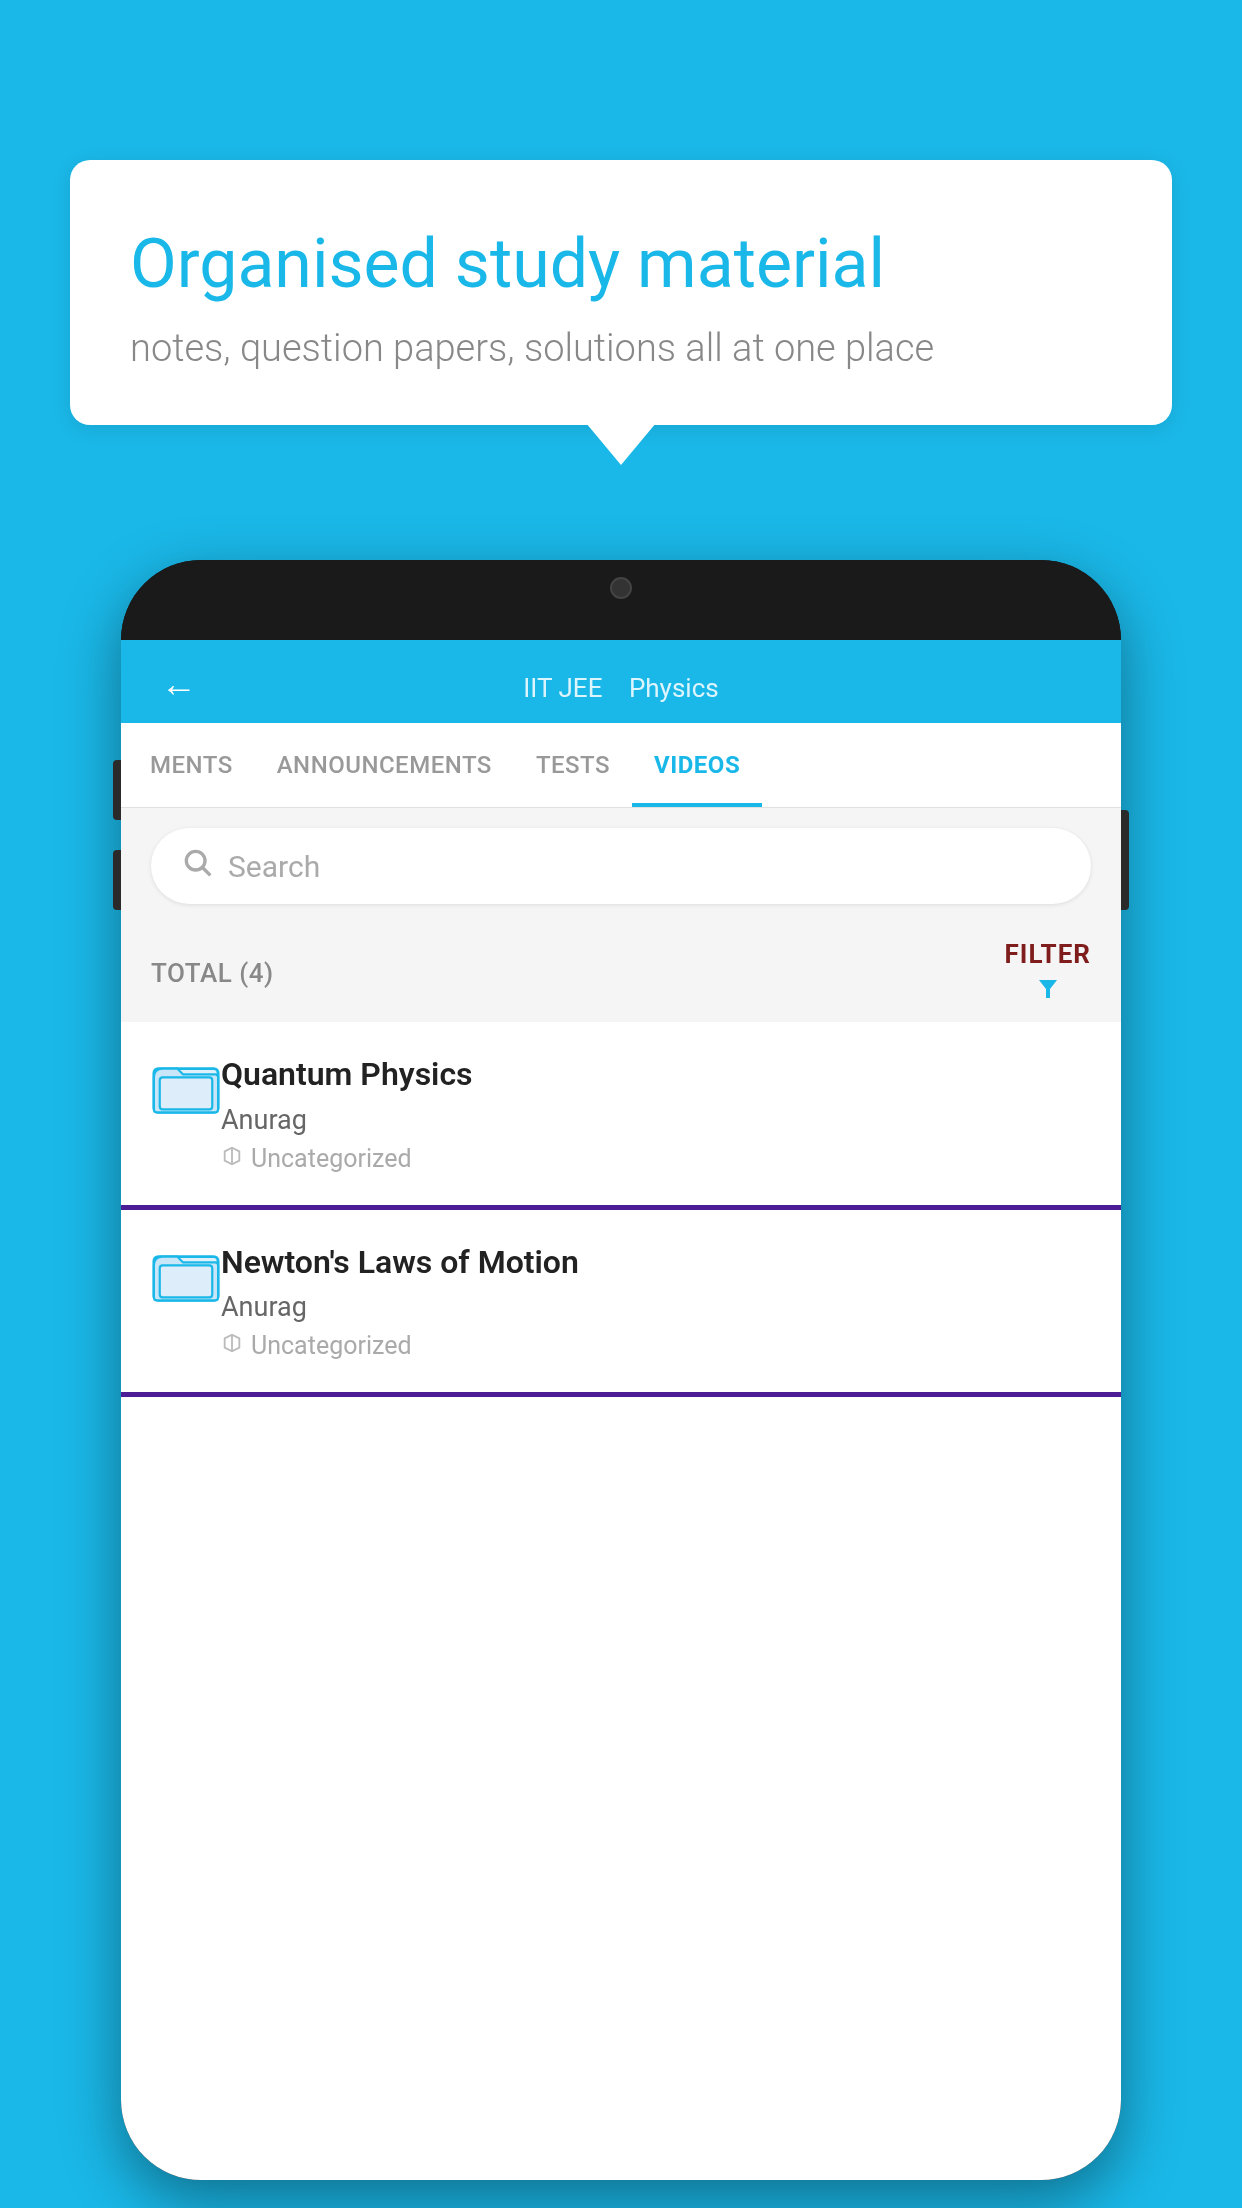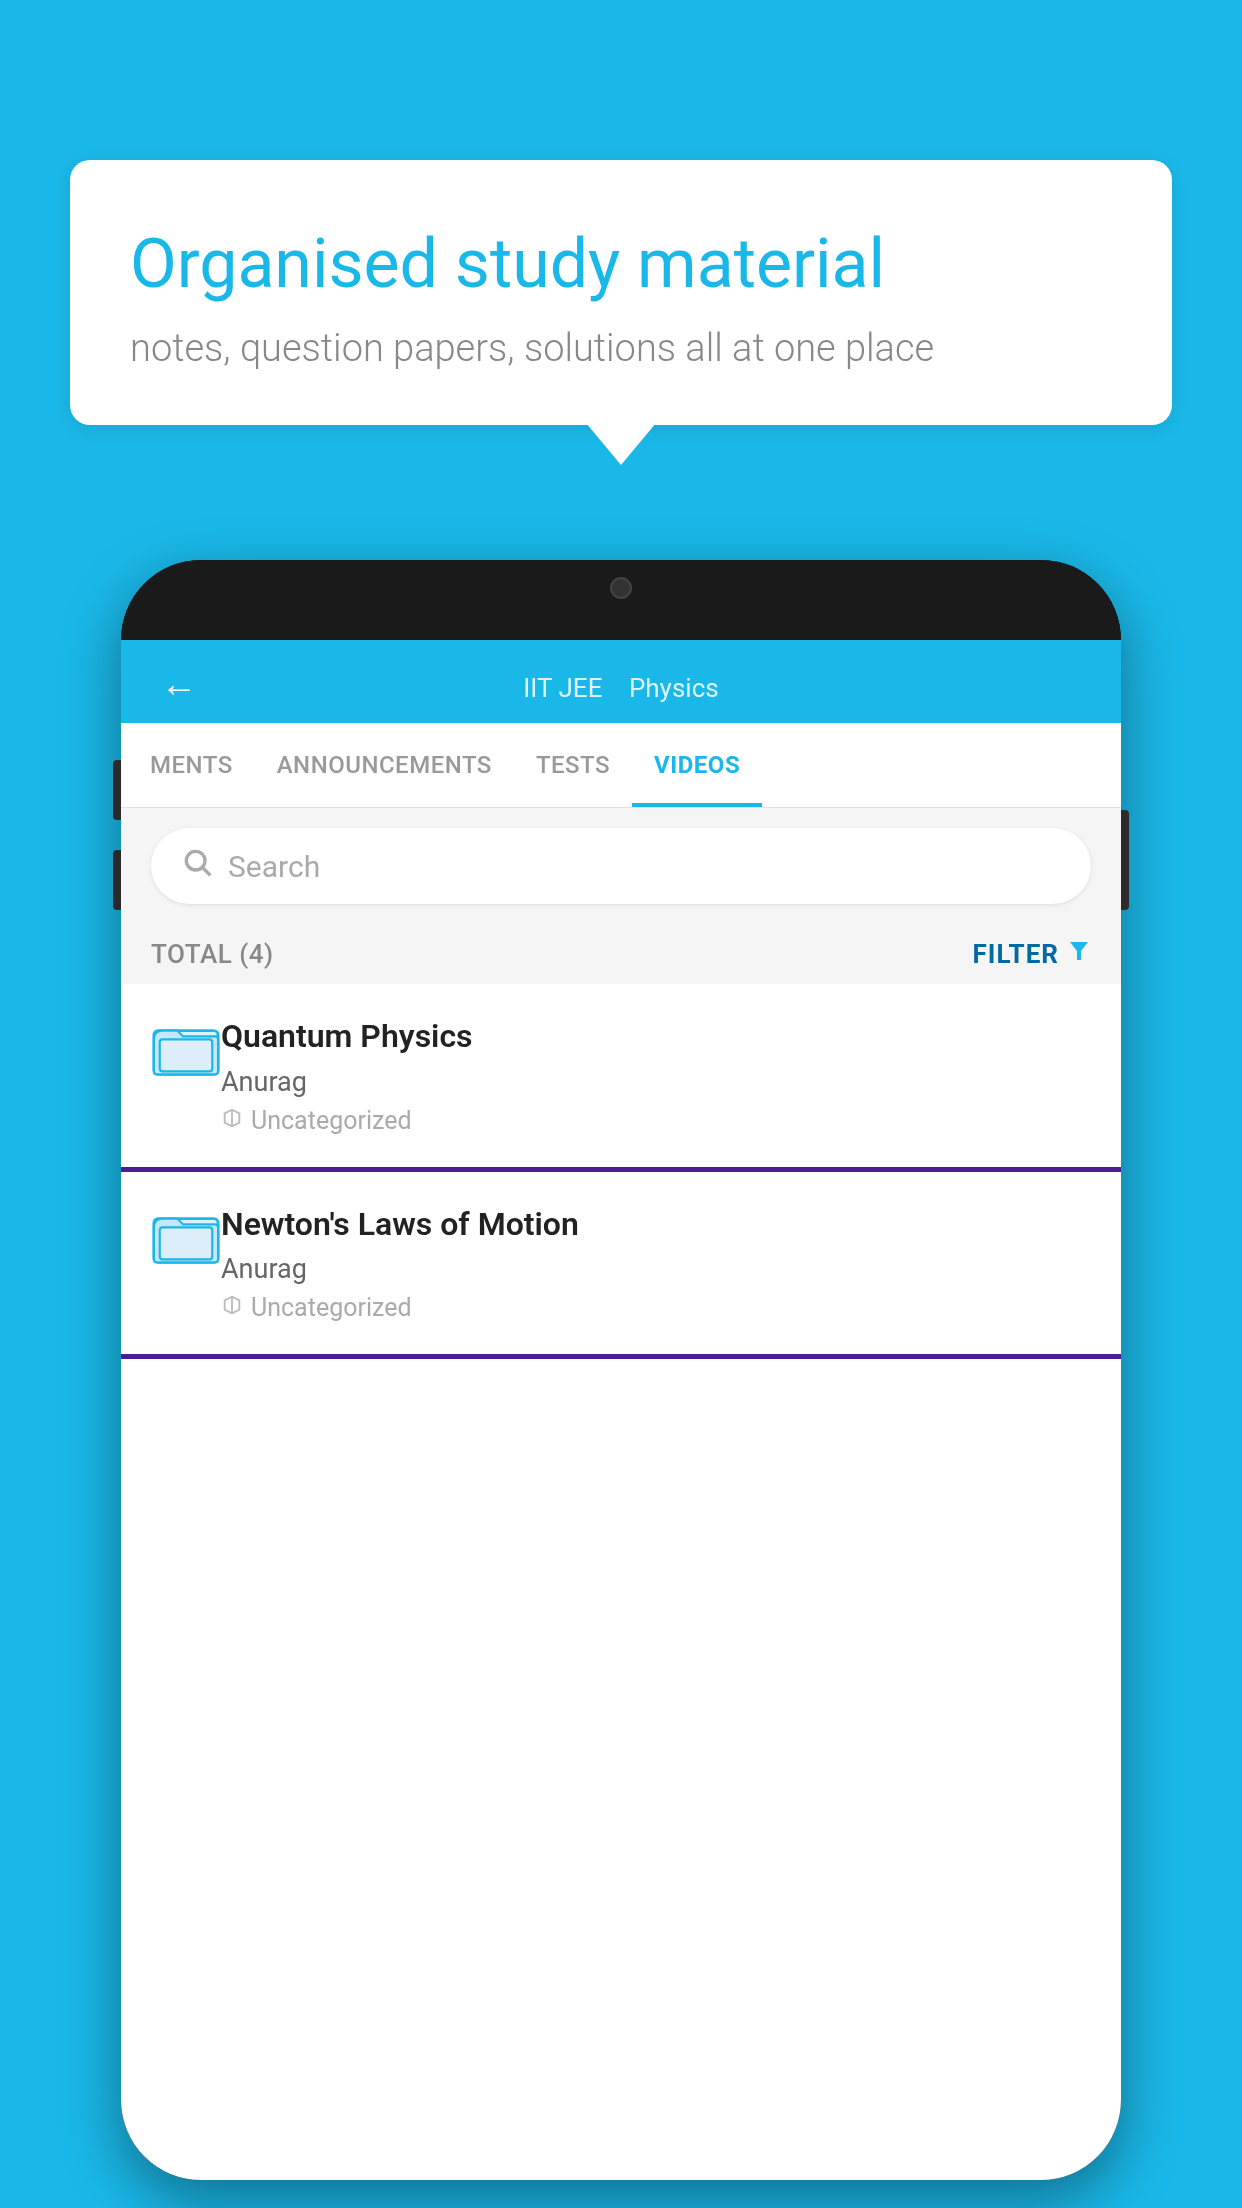--- a/index.html
+++ b/index.html
@@ -241,28 +241,29 @@
     }
 
     .total-count {
       color: #888;
       font-size: 26px;
       font-weight: 500;
       letter-spacing: 0.5px;
     }
 
     .filter-btn {
-      color: #0369a1;
+      color: #7f1d1d;
       font-size: 26px;
       font-weight: 700;
       display: flex;
       align-items: center;
       gap: 8px;
       letter-spacing: 1px;
       cursor: pointer;
+      flex-direction: column;
     }
 
     
     .video-list {
       background: white;
     }
 
     .video-item {
       display: flex;
       align-items: flex-start;

